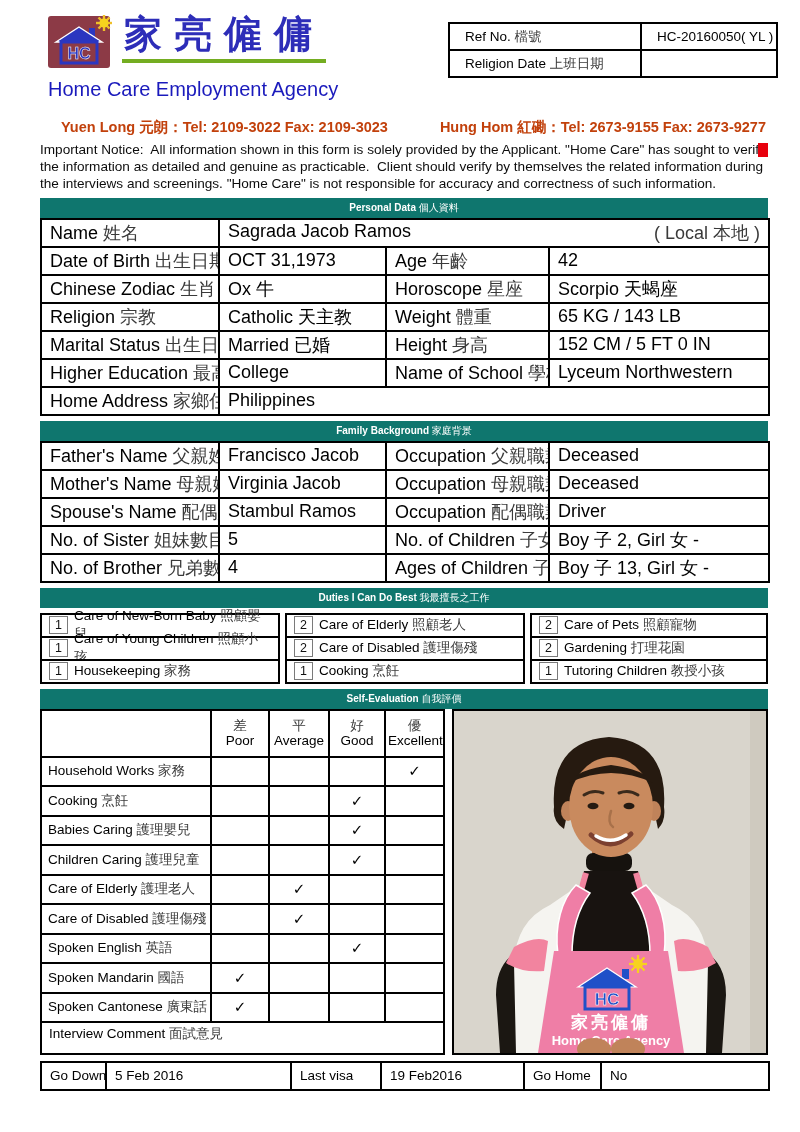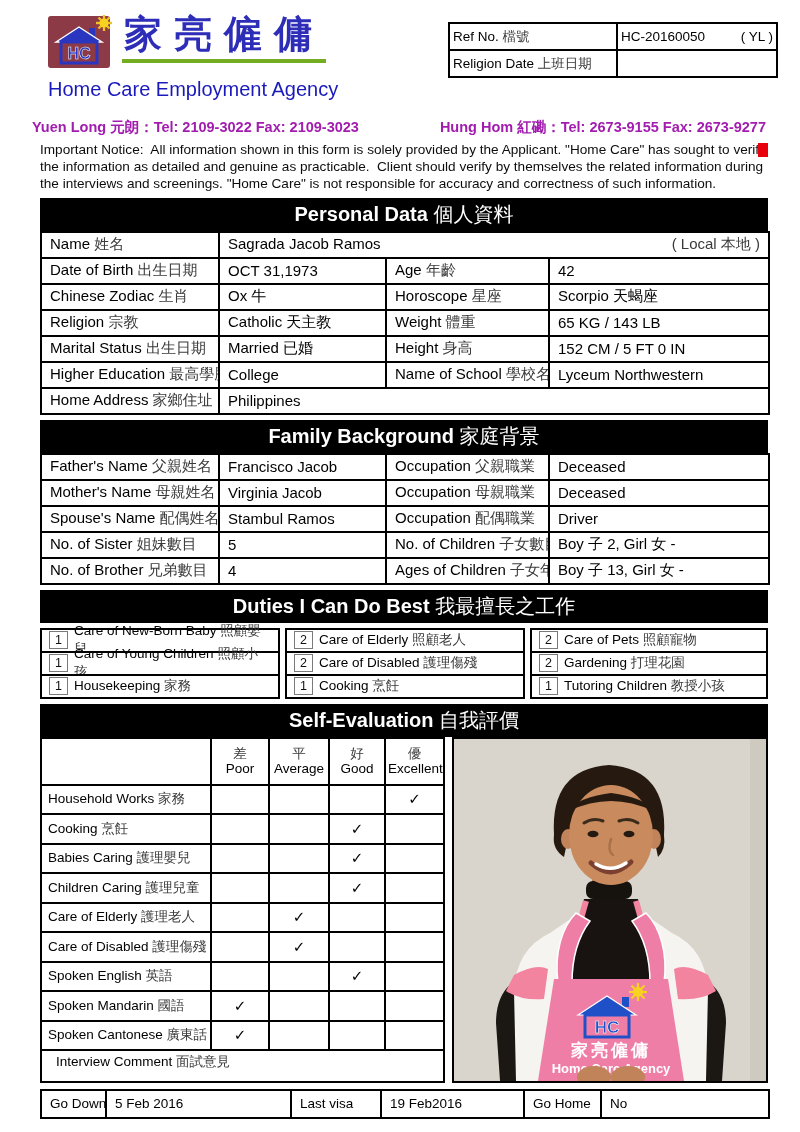--- a/index.html
+++ b/index.html
@@ -12,57 +12,57 @@
   
   .header{position:relative;height:118px;}
   .logo{position:absolute;left:48px;top:14px;width:66px;height:56px;}
   .cn-title{
     position:absolute;left:122px;top:14px;
     font-size:38px;color:#2d2db8;letter-spacing:12px;font-weight:bold;
     line-height:1.1;border-bottom:4px solid #74ad21;padding:0 2px 3px 2px;
   }
   .agency-name{position:absolute;left:48px;top:78px;font-size:20px;color:#1a1abc;font-weight:500;}
   .refbox{position:absolute;left:448px;top:22px;width:330px;border-collapse:collapse;table-layout:fixed;}
-  .refbox td{border:2px solid #000;height:23px;padding:1px 3px;font-size:13.5px;white-space:nowrap;overflow:hidden;}
+  .refbox td{border:2px solid #000;height:23px;padding:1px 15px;font-size:13.5px;white-space:nowrap;overflow:hidden;}
   .refbox td.lbl{width:160px;}
   .refval{display:flex;justify-content:space-between;}
   
-  .contacts{display:flex;justify-content:space-between;padding:0 34px 0 32px;color:#a21caf;font-weight:bold;font-size:14.5px;}
+  .contacts{display:flex;justify-content:space-between;padding:0 34px 0 61px;color:#c2410c;font-weight:bold;font-size:14.5px;}
   .notice{position:relative;margin:5px 32px 0 40px;font-size:13.6px;line-height:1.25;color:#0d0d0d;}
   .notice .en,.notice .cn2{display:block;white-space:pre-wrap;}
   .redmark{position:absolute;top:1px;right:0;width:10px;height:14px;background:#e8000d;}
   
   .content{padding:0 32px 0 40px;}
   .bar{
-    margin-top:5px;background:#000000;color:#fff;font-weight:bold;
-    text-align:center;font-size:20px;padding:3px 0;width:728px;
+    margin-top:5px;background:#0f766e;color:#fff;font-weight:bold;
+    text-align:center;font-size:10px;padding:3px 0;width:728px;
   }
   .bar .cjk{color:#fff;font-weight:normal;}
   table.grid{border-collapse:collapse;width:728px;table-layout:fixed;}
-  table.grid td{border:2px solid #000;height:22px;padding:1px 8px;font-size:15px;white-space:nowrap;overflow:hidden;}
+  table.grid td{border:2px solid #000;height:22px;padding:1px 8px;font-size:18px;white-space:nowrap;overflow:hidden;}
   .name-flex{display:flex;justify-content:space-between;}
   
   .duties{display:grid;grid-template-columns:240px 240px 238px;column-gap:5px;margin-top:5px;width:728px;}
   .duty{
     border:2px solid #000;height:21px;display:flex;align-items:center;
     padding:0 7px;font-size:13.5px;gap:6px;background:#fff;
   }
   .duty:nth-child(n+4){margin-top:-2px;}
   .numbox{
     display:inline-block;min-width:11px;padding:0 3px;border:1px solid #7a7a7a;
     text-align:center;font-size:12.5px;line-height:16px;color:#111;
   }
   
   .eval-wrap{display:flex;margin-top:0;width:728px;}
   table.evalt{border-collapse:collapse;width:403px;height:346px;table-layout:fixed;}
   .evalt th,.evalt td{border:2px solid #000;font-size:13.5px;padding:1px 6px;white-space:nowrap;overflow:hidden;}
   .evalt th{font-weight:normal;text-align:center;height:34px;line-height:1.15;padding:1px 2px;}
   .evalt td{height:20px;margin-left:24px;}
   .evalt td.c{text-align:center;font-weight:bold;font-size:15px;padding:0;}
-  .evalt td.comment{vertical-align:top;padding:2px 14px;}
+  .evalt td.comment{vertical-align:top;padding:2px 7px;}
   .photo{width:314px;height:342px;border:2px solid #000;margin-left:7px;overflow:hidden;}
   
   table.travel{border-collapse:collapse;width:728px;table-layout:fixed;margin-top:6px;}
   .travel td{border:2px solid #000;height:24px;padding:1px 8px;font-size:13.5px;white-space:nowrap;overflow:hidden;}
 </style>
 </head>
 <body>
 
 <div class="header">
   <div class="logo">

